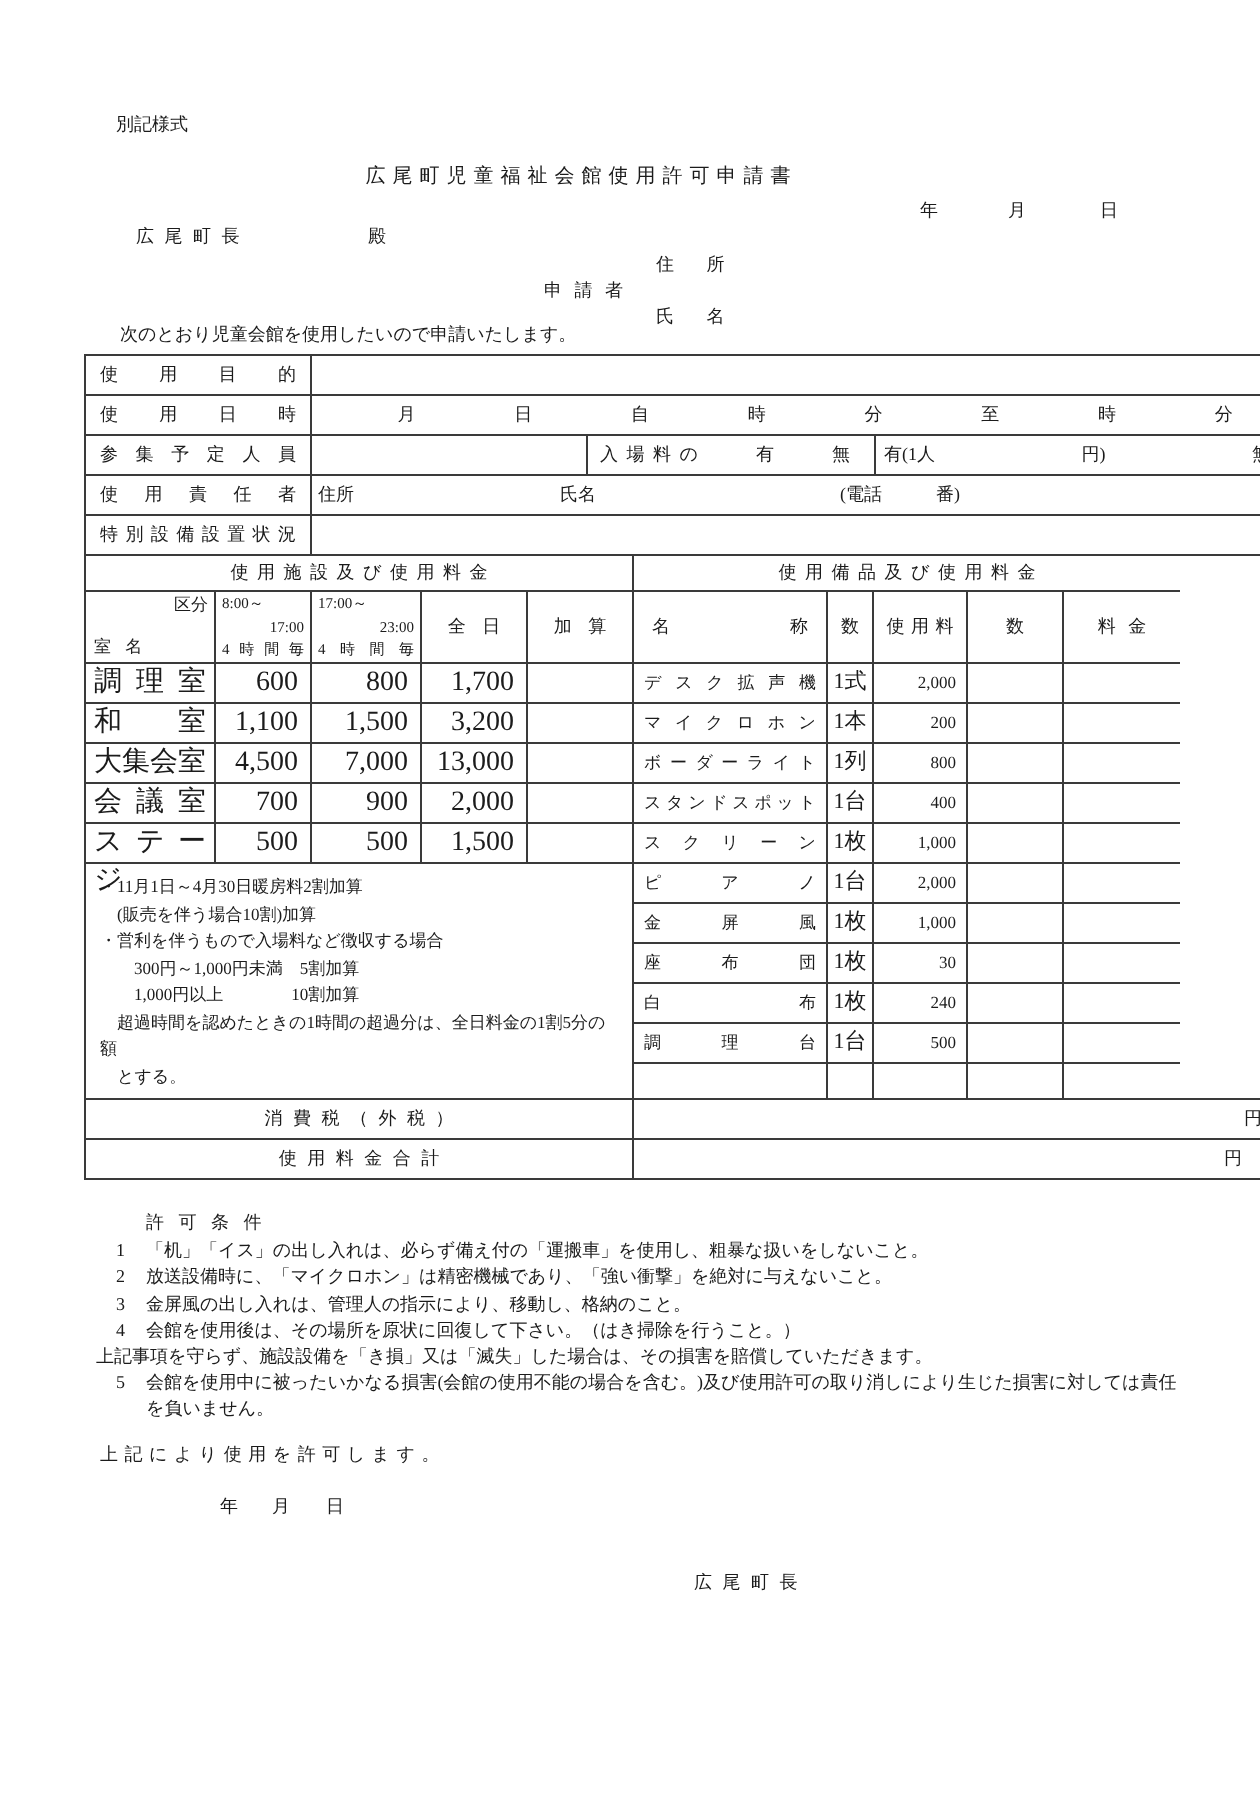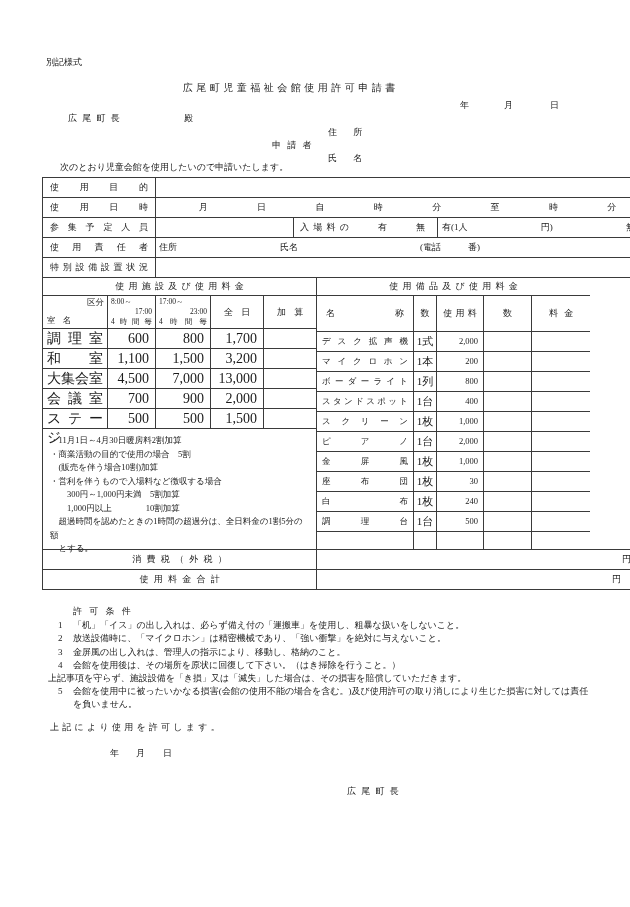--- a/index.html
+++ b/index.html
@@ -5,21 +5,21 @@
   * { margin:0; padding:0; box-sizing:border-box; }
   html,body { background:#e8e8e8; }
   body { font-family:"Liberation Serif","DejaVu Serif",serif; color:#1b1b1b; }
   .page {
     position:relative; width:630px; height:907px; background:#ffffff;
     overflow:hidden; font-size:9px;
   }
   .abs { position:absolute; }
 
   
-  .form-note { left:46px; top:56px; }
+  .form-note { left:58px; top:56px; }
   .doc-title { left:0; top:81px; width:578px; text-align:center; font-size:10px; word-spacing:1px; }
   .head-date { left:460px; top:99px; }
   .head-date span { display:inline-block; }
   .hd-month { margin-left:35px; }
   .hd-day   { margin-left:37px; }
   .addressee { left:68px; top:112px; word-spacing:3px; }
   .honorific { left:184px; top:112px; }
   .addr-label { left:328px; top:126px; word-spacing:14px; }
   .applicant-label { left:272px; top:139px; word-spacing:4px; }
   .name-label { left:328px; top:152px; word-spacing:14px; }
@@ -234,21 +234,20 @@
         <div class="frow">
           <div class="c-room">ステージ</div>
           <div class="c-num c-t1">500</div>
           <div class="c-num c-t2">500</div>
           <div class="c-num c-all">1,500</div>
           <div class="c-add"></div>
         </div>
 
         <div class="notes-cell">
           <div>・11月1日～4月30日暖房料2割加算</div>
-          <div>・商業活動の目的で使用の場合　5割</div>
           <div>　(販売を伴う場合10割)加算</div>
           <div>・営利を伴うもので入場料など徴収する場合</div>
           <div>　　300円～1,000円未満　5割加算</div>
           <div>　　1,000円以上　　　　10割加算</div>
           <div>　超過時間を認めたときの1時間の超過分は、全日料金の1割5分の額</div>
           <div>　とする。</div>
         </div>
       </div>
 
       <div class="fee-right">

